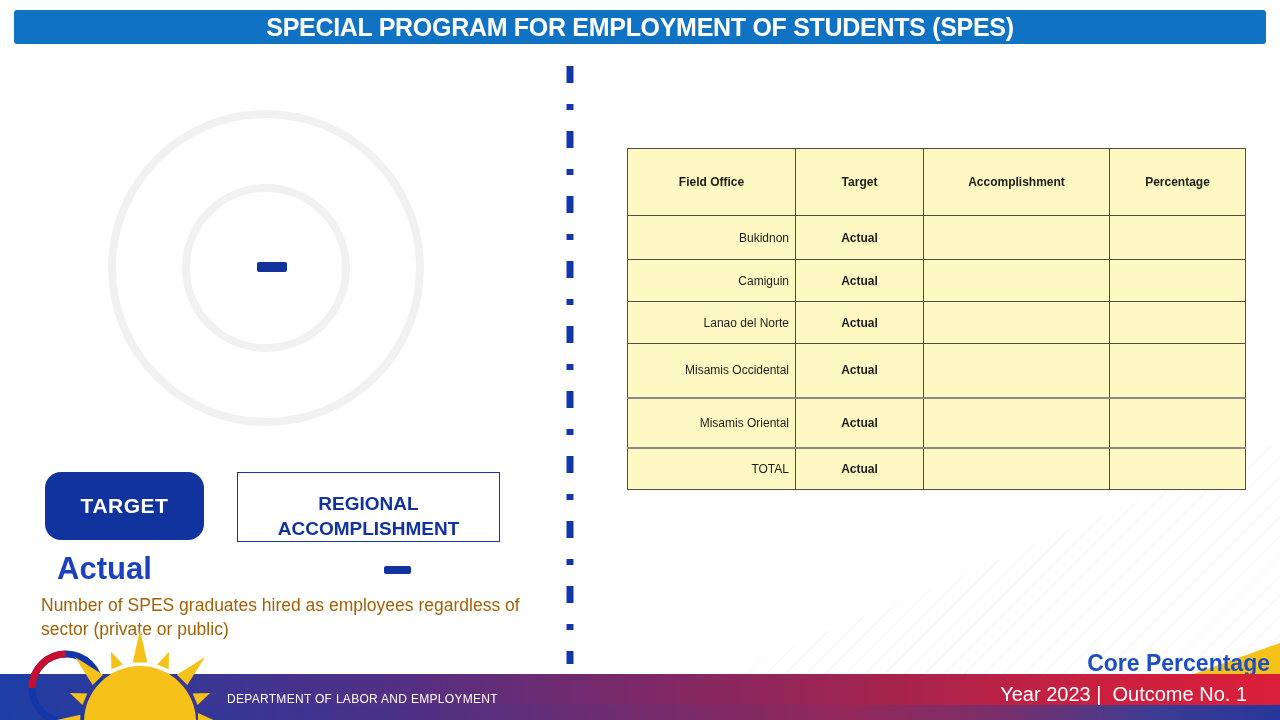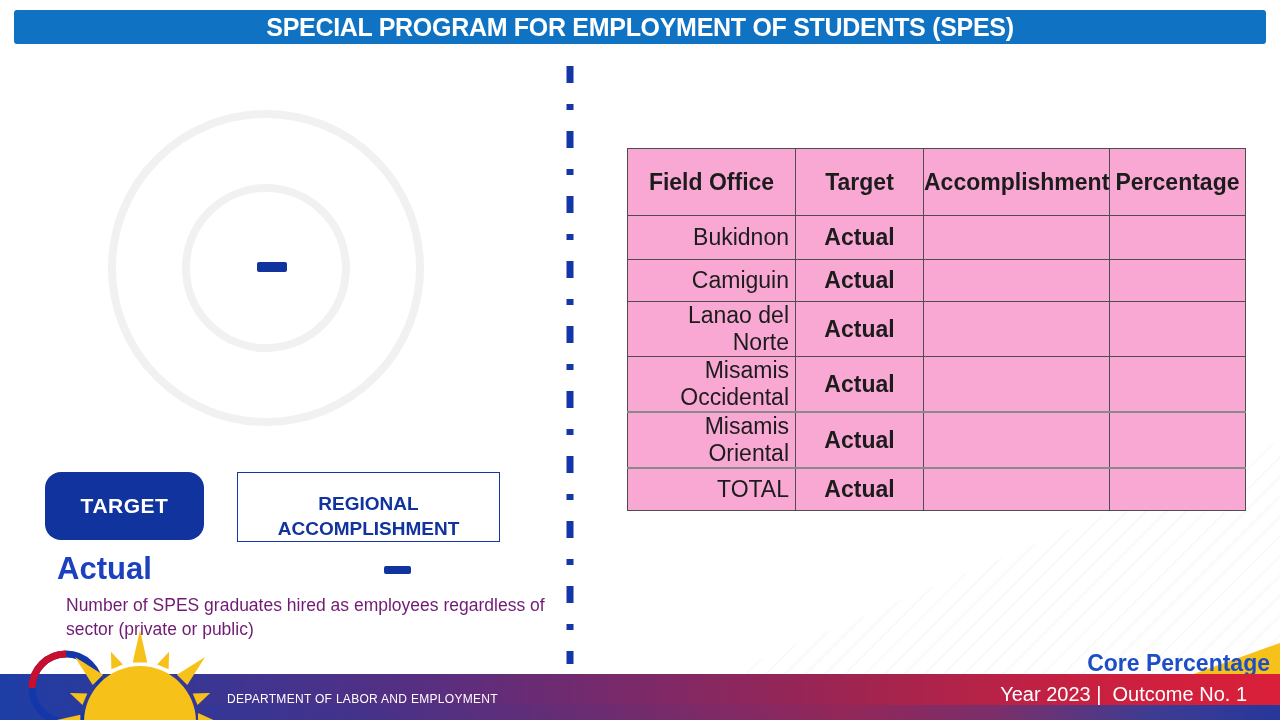--- a/index.html
+++ b/index.html
@@ -37,34 +37,34 @@
   
   .target-btn{position:absolute;left:45px;top:472px;width:159px;height:68px;background:var(--deep_blue);
     border-radius:16px;display:flex;align-items:center;justify-content:center;border:none;cursor:pointer}
   .target-btn span{color:#fff;font-weight:700;font-size:21px;letter-spacing:.5px}
   .regional-box{position:absolute;left:237px;top:472px;width:263px;height:70px;background:#fff;
     border:1.6px solid var(--line_blue);display:flex;align-items:flex-end;justify-content:center;text-align:center;cursor:pointer}
   .regional-box span{color:var(--deep_blue);font-weight:700;font-size:19px;line-height:1.28;padding:0 14px}
 
   .actual-label{position:absolute;left:57px;top:551px;color:var(--royal_blue);font-weight:700;font-size:31px}
   .actual-dash{position:absolute;left:384px;top:566px;width:27px;height:8px;background:var(--deep_blue);border-radius:2px}
-  .description{position:absolute;left:66px;top:594px;width:505px;color:#701a75;font-size:17.5px;line-height:1.36}
+  .description{position:absolute;left:41px;top:594px;width:505px;color:#a16207;font-size:17.5px;line-height:1.36}
 
   
   .separator{position:absolute;left:565px;top:66px}
   .separator line{stroke:var(--line_blue)}
 
   
   .data-table{position:absolute;left:627px;top:148px;width:618px;border-collapse:collapse;table-layout:fixed;z-index:2;background:transparent}
   .data-table td,.data-table th{border:1.5px solid var(--table_border);color:var(--text_dark);
-    font-size:23px;vertical-align:middle;background:#f9a8d4}
+    font-size:12px;vertical-align:middle;background:#fef9c3}
   .data-table th{font-weight:700;text-align:center}
   .col-fo{width:168px}.col-tg{width:128px}.col-ac{width:186px}.col-pc{width:136px}
   .rh{height:67px}.r1{height:44px}.r2{height:42px}.r3{height:42px}.r4{height:54px}
-  .r5{height:42px}.r6{height:74px}.r7{height:42px}
+  .r5{height:50px}.r6{height:74px}.r7{height:42px}
   .thick-top td{border-top:2.5px solid var(--table_border_thick)}
   .cell-fo{text-align:right;padding-left:10px;padding-right:6px;font-weight:400}
   .cell-tg{text-align:center;font-weight:700}
 
   
   .bg-texture{position:absolute;right:0;bottom:44px;width:560px;height:235px;z-index:1;pointer-events:none;
     background:repeating-linear-gradient(135deg,rgba(135,135,150,.055) 0 2.5px,rgba(255,255,255,0) 2.5px 14px);
     clip-path:polygon(100% 0,100% 100%,0 100%);opacity:.8}
 
   

